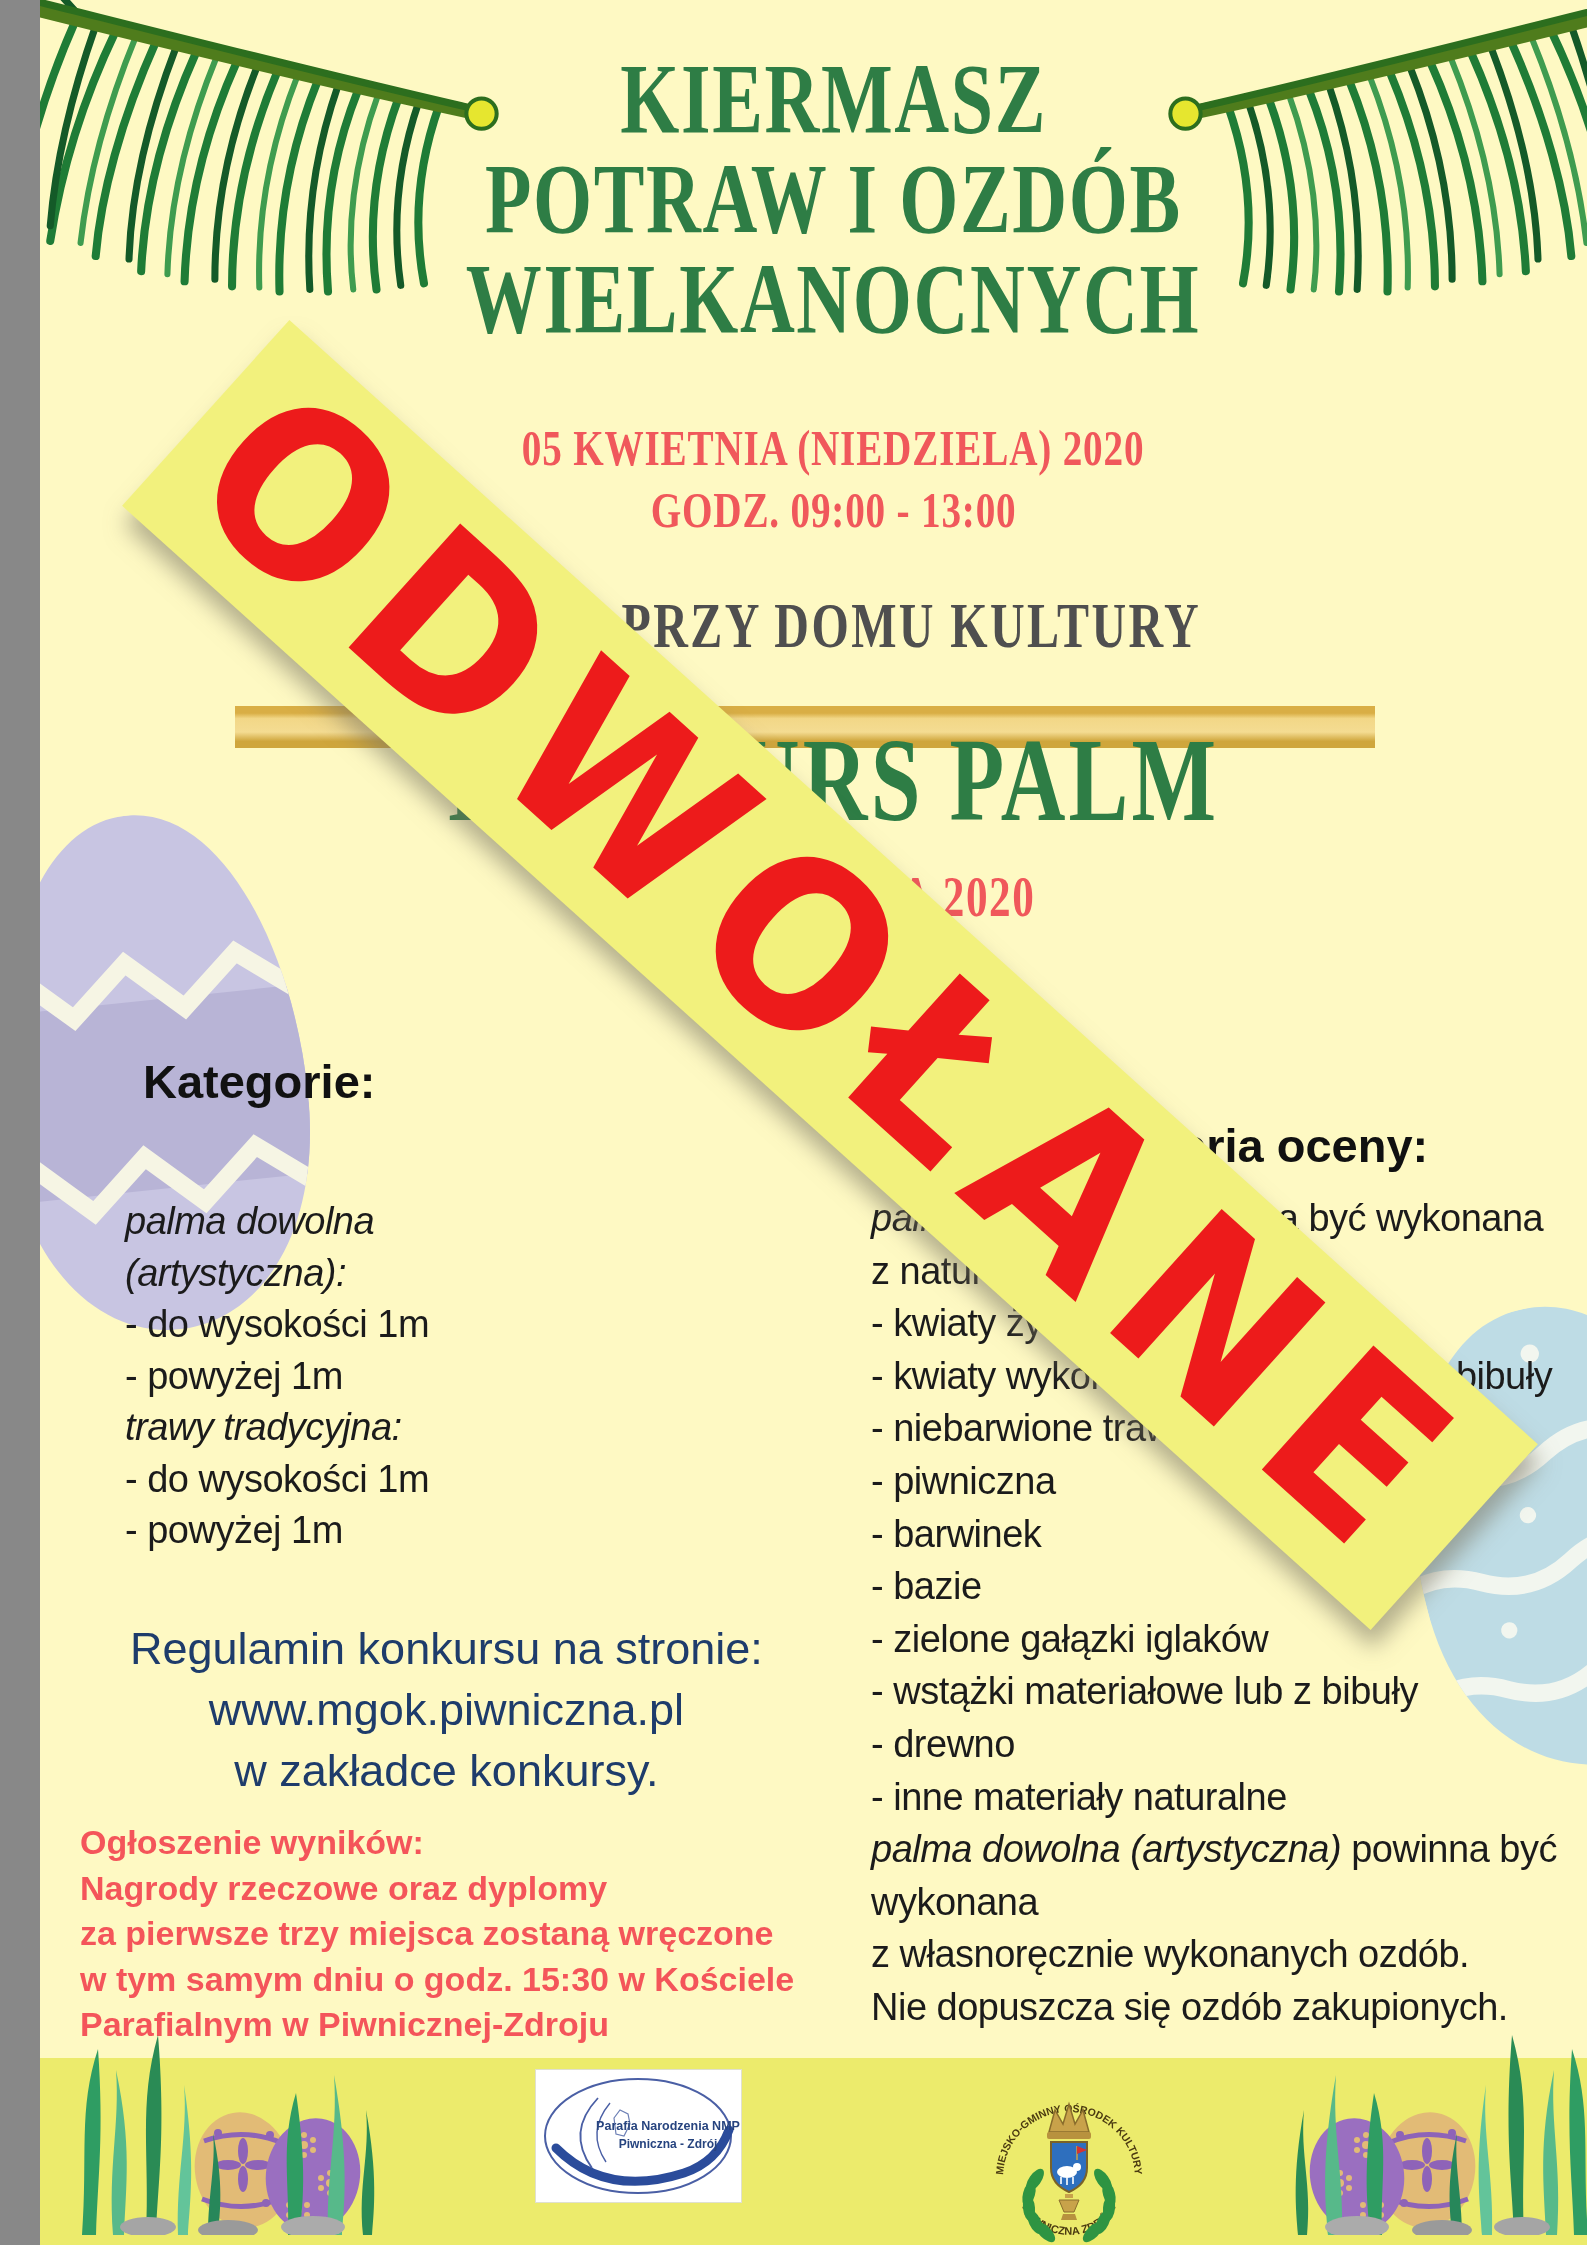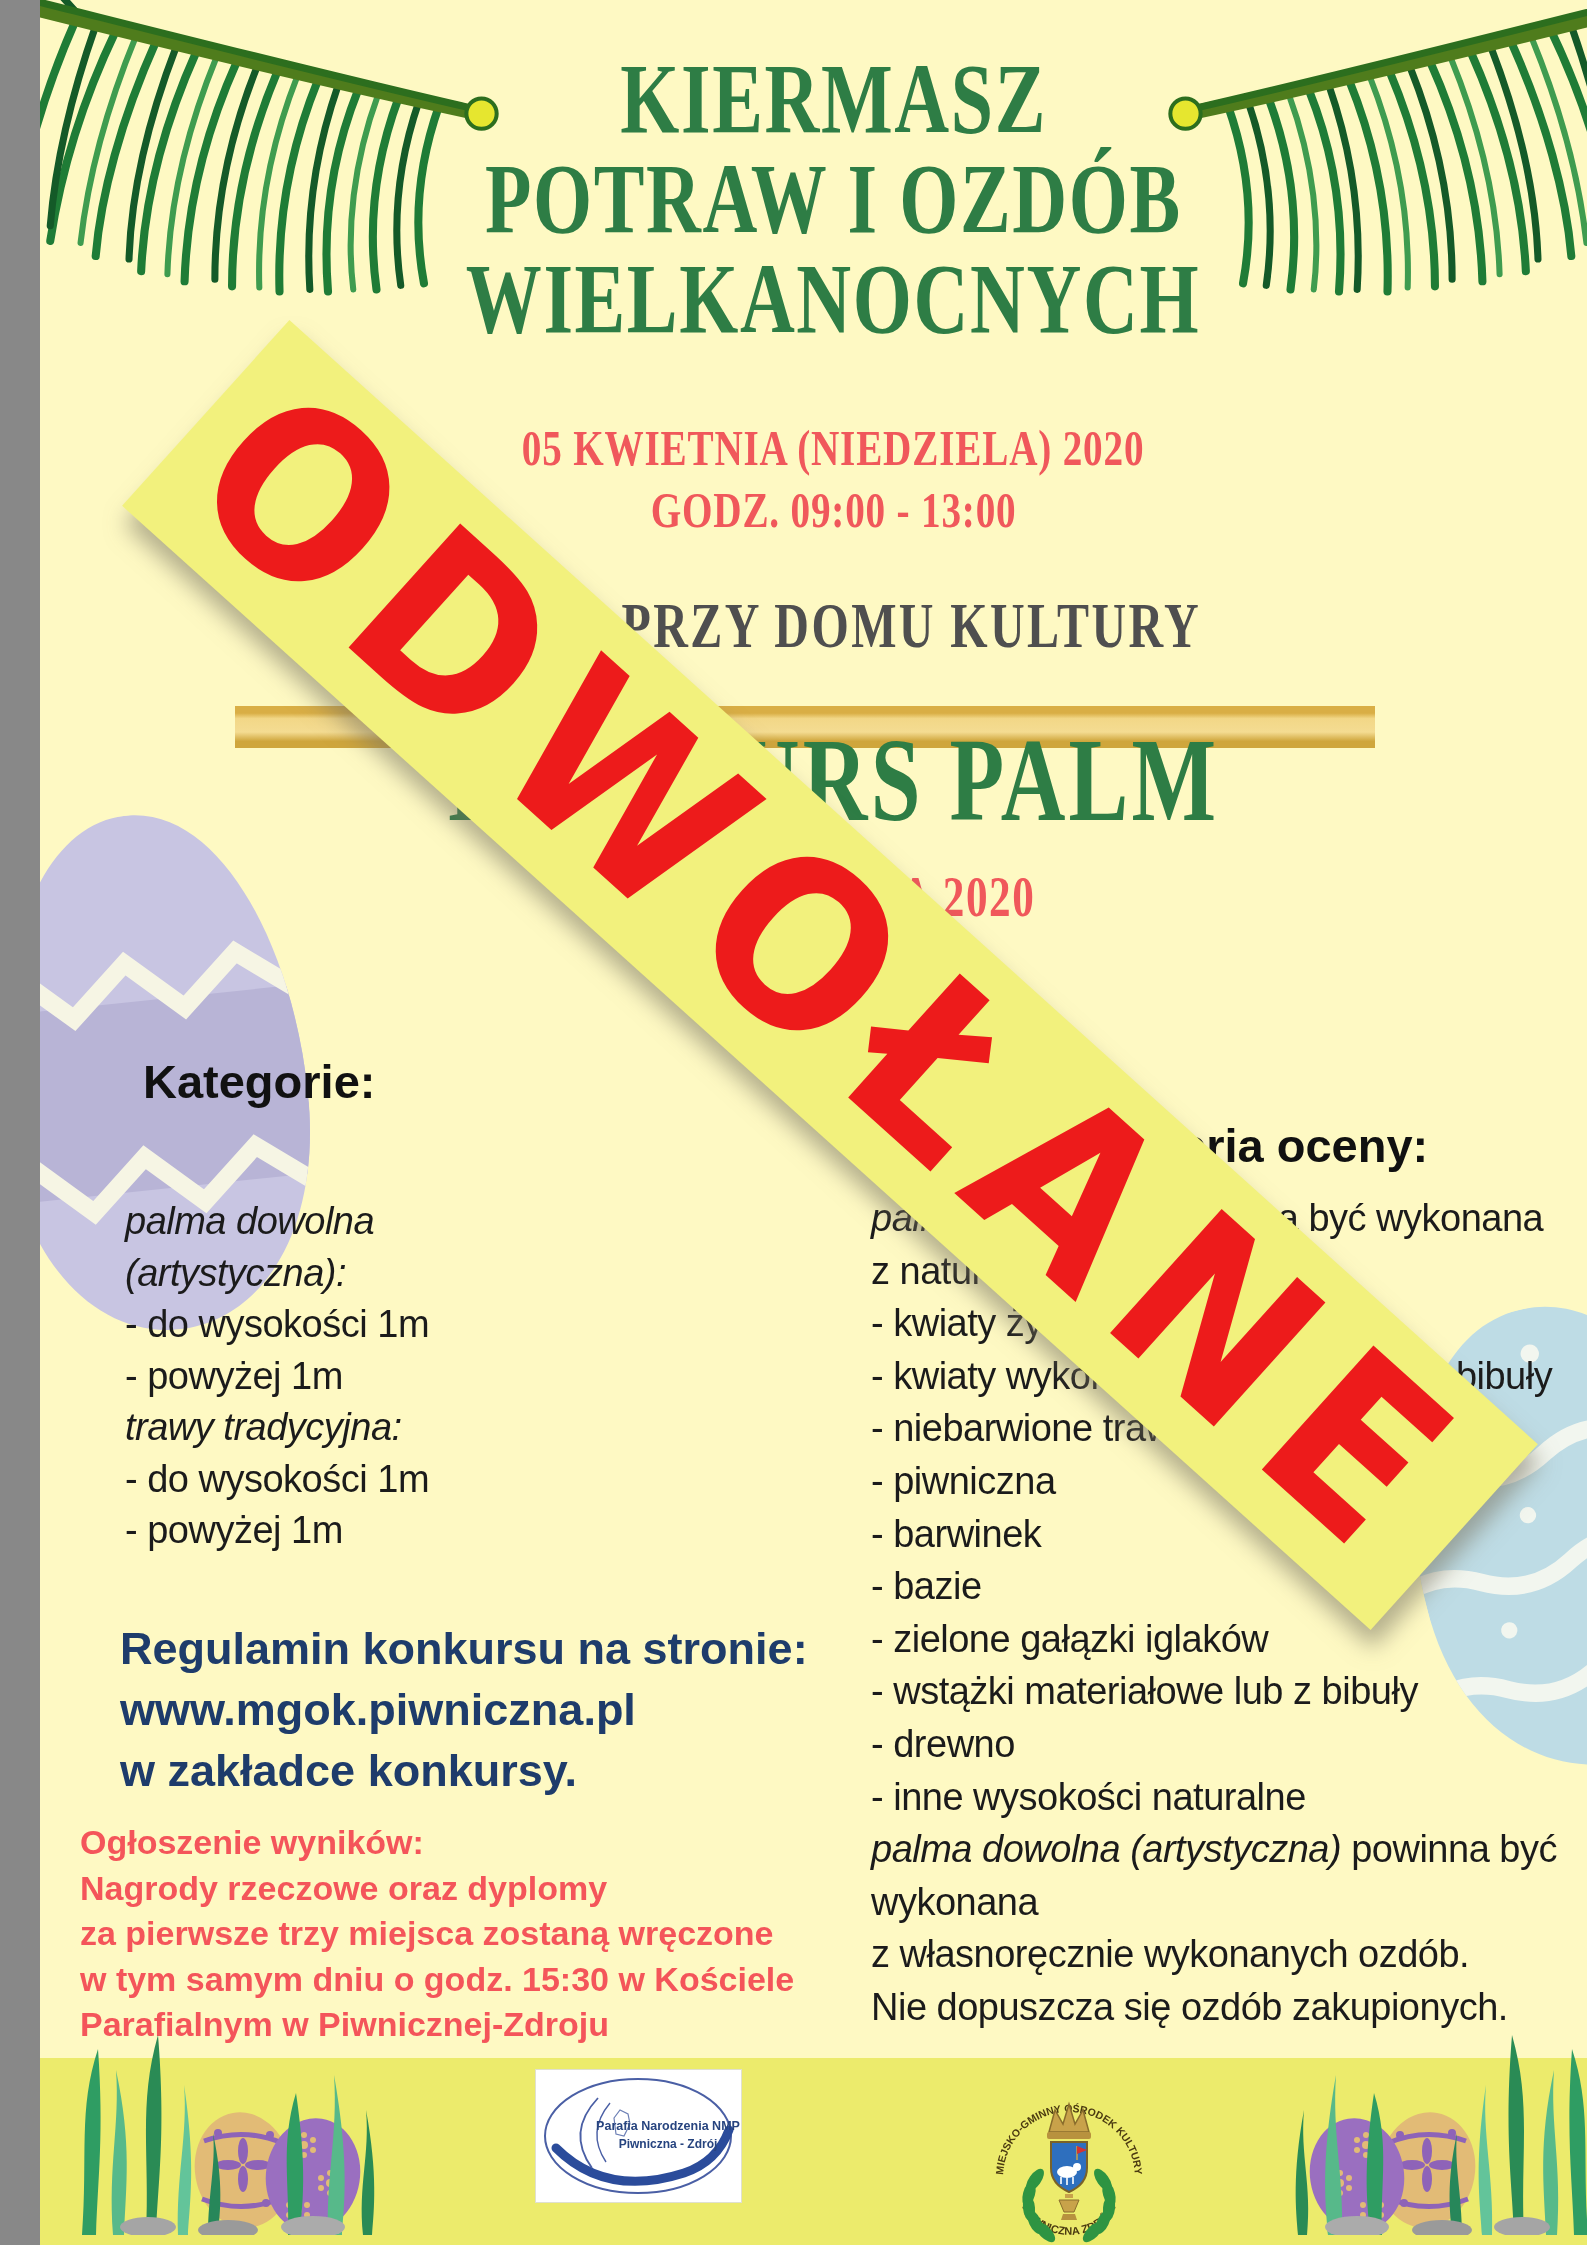--- a/index.html
+++ b/index.html
@@ -21,21 +21,21 @@
   .contest-date{font-family:"Liberation Serif",serif;font-weight:bold;color:#F0585B;
     font-size:54px;letter-spacing:2px;}
   .gold-bar{left:195px;top:706px;width:1140px;height:42px;
     background:linear-gradient(180deg,#D9AE45 0%,#D9AE45 17%,#F2D787 30%,#F4DC92 62%,#CFA63C 84%,#CFA63C 100%);}
   .col-head{font-size:47px;font-weight:bold;color:#111;letter-spacing:0px;}
   .body-col{font-size:38px;color:#1B1B1B;letter-spacing:-0.5px;}
   .body-col .ln{white-space:nowrap;}
   #cat-col{left:85px;top:1196px;line-height:51.5px;}
   #crit-col{left:831px;top:1192px;line-height:52.6px;}
   .it{font-style:italic;}
-  #reg-block{left:80px;top:1618px;font-size:45px;font-weight:bold;color:#1E3C6B;line-height:61px;}
+  #reg-block{left:90px;top:1618px;font-size:45px;font-weight:normal;color:#1E3C6B;line-height:61px;text-align:center;}
   #res-block{left:40px;top:1820px;width:860px;
     font-size:34px;font-weight:bold;color:#F4555A;line-height:45.5px;}
   #stamp-band{
     left:-50px;top:850px;width:1680px;height:250px;
     background:#F2F17D;transform:rotate(42deg);transform-origin:center;
     box-shadow:14px 12px 22px rgba(120,115,95,0.55);
     display:flex;align-items:center;justify-content:center;z-index:30;
   }
   #stamp-band span{
     font-family:"DejaVu Sans",sans-serif;font-weight:bold;color:#ED1B1B;
@@ -252,21 +252,21 @@
     <div class="ln"><span class="it"></span><span>z naturalnych materiałów:</span></div>
     <div class="ln"><span class="it"></span><span>- kwiaty żywe</span></div>
     <div class="ln"><span class="it"></span><span>- kwiaty wykonane własnoręcznie z bibuły</span></div>
     <div class="ln"><span class="it"></span><span>- niebarwione trawy</span></div>
     <div class="ln"><span class="it"></span><span>- piwniczna</span></div>
     <div class="ln"><span class="it"></span><span>- barwinek</span></div>
     <div class="ln"><span class="it"></span><span>- bazie</span></div>
     <div class="ln"><span class="it"></span><span>- zielone gałązki iglaków</span></div>
     <div class="ln"><span class="it"></span><span>- wstążki materiałowe lub z bibuły</span></div>
     <div class="ln"><span class="it"></span><span>- drewno</span></div>
-    <div class="ln"><span class="it"></span><span>- inne wysokości naturalne</span></div>
+    <div class="ln"><span class="it"></span><span>- inne materiały naturalne</span></div>
     <div class="ln"><span class="it">palma dowolna (artystyczna)</span><span> powinna być</span></div>
     <div class="ln"><span class="it"></span><span>wykonana</span></div>
     <div class="ln"><span class="it"></span><span>z własnoręcznie wykonanych ozdób.</span></div>
     <div class="ln"><span class="it"></span><span>Nie dopuszcza się ozdób zakupionych.</span></div>
   </div>
 
   <div id="footer-strip" class="abs z1"></div>
   <svg class="abs z2" style="left:18px;top:2015px" width="330" height="220" viewBox="0 0 330 220">
       <use href="#grass"></use>
     </svg>

